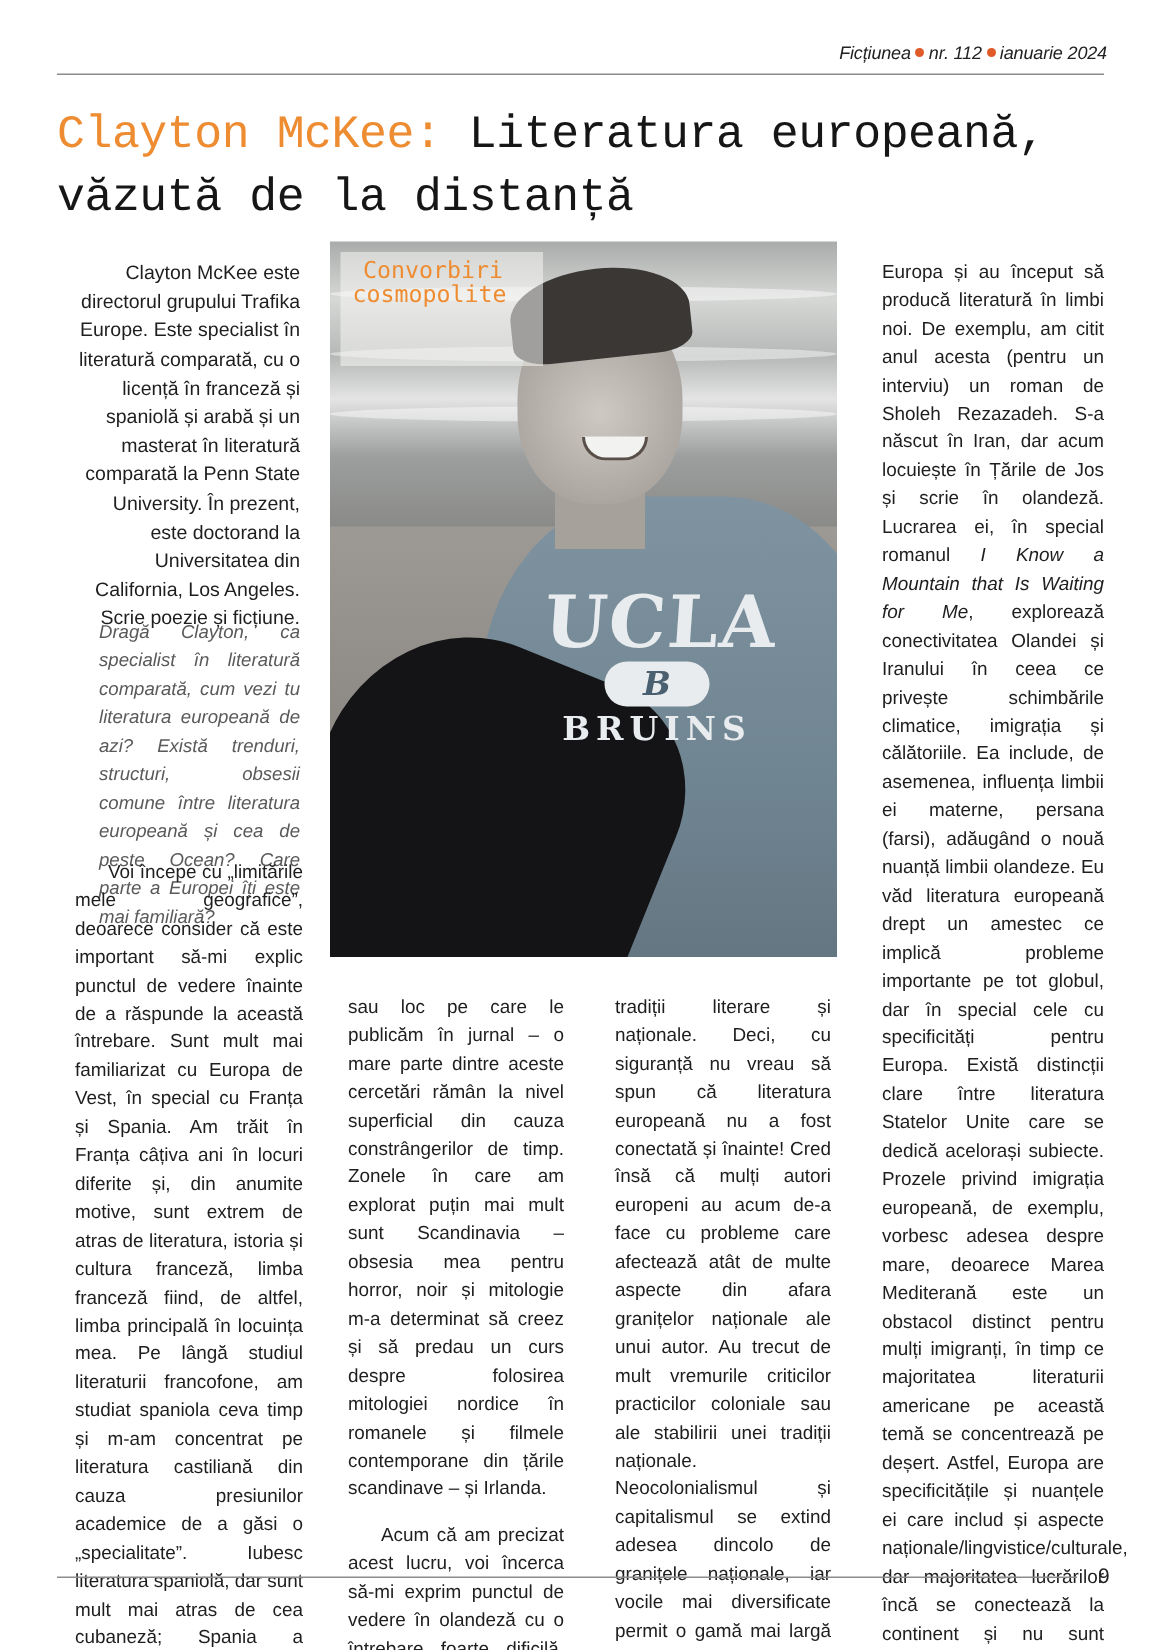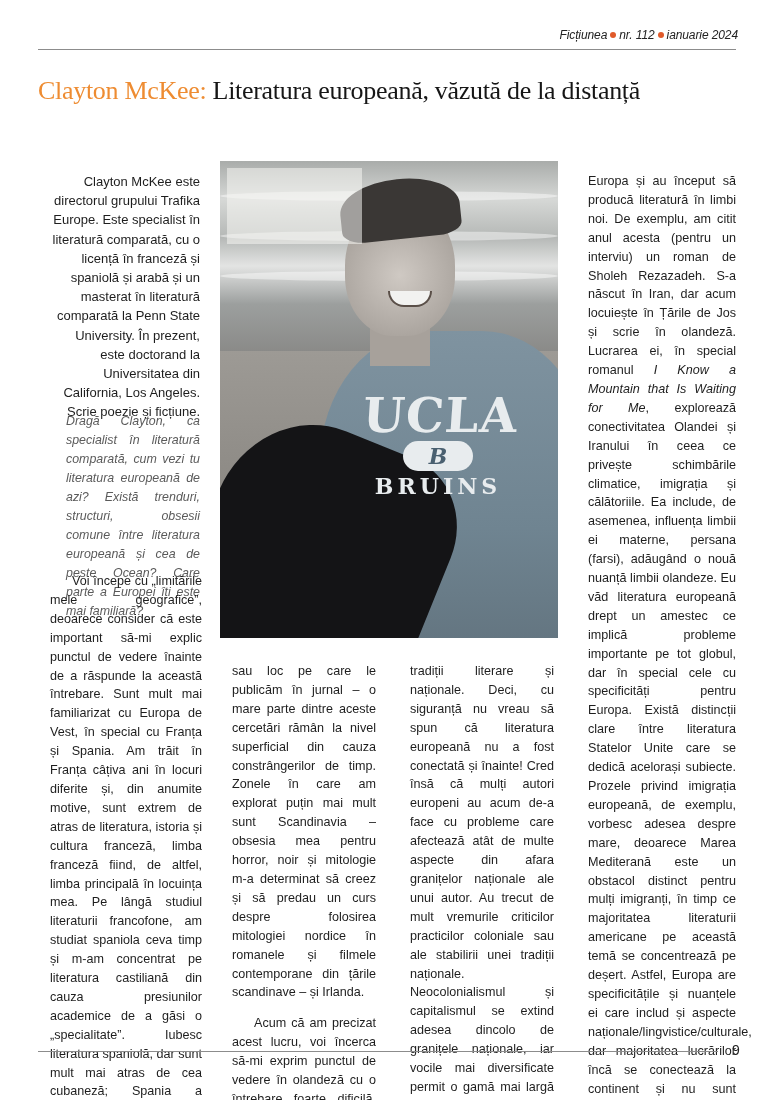--- a/index.html
+++ b/index.html
@@ -3,22 +3,22 @@
 <meta charset="utf-8">
 <style>
   html, body { margin:0; padding:0; background:#ffffff; }
   body { width:778px; height:1100px; position:relative; overflow:hidden;
          font-family:"DejaVu Sans", sans-serif; color:#1a1a1a; }
   .header { position:absolute; top:28px; right:40px; font-size:12px; font-style:italic; color:#222;
             font-family:"Liberation Sans", sans-serif; letter-spacing:-0.1px; }
   .header .dot { display:inline-block; width:6px; height:6px; border-radius:50%; background:#e05a2a;
                  margin:0 3px 1px 3px; vertical-align:middle; }
   .top-rule { position:absolute; top:49px; left:38px; width:698px; height:1px; background:#8c8c8c; }
-  .title { position:absolute; top:70px; left:38px; width:720px; font-family:Liberation Serif, serif;
-           font-size:26px; line-height:42px; color:#161616; margin:0; font-weight:normal; letter-spacing:-0.3px; }
+  .title { position:absolute; top:70px; left:38px; width:720px; font-family:Liberation Mono, monospace;
+           font-size:31px; line-height:42px; color:#161616; margin:0; font-weight:normal; letter-spacing:-0.3px; }
   .title .accent { color:#ee8c32; }
   .col { position:absolute; font-family:"Liberation Sans", sans-serif; font-size:12.6px; line-height:18.9px;
          color:#1e1e1e; text-align:justify; hyphens:manual; }
   .col p { margin:12px; }
   .col p.indent { text-indent:22px; }
   .bio { top:160px; left:38px; width:174px; text-align:right; font-size:13px; line-height:19.2px; }
   .question { top:400px; left:54px; width:158px; font-style:italic; color:#5a5a5a; font-size:12.4px; line-height:19px; }
   .c1 { top:560px; left:38px; width:176px; }
   .c2 { top:650px; left:220px; width:168px; }
   .c3 { top:650px; left:398px; width:168px; }
@@ -85,20 +85,24 @@
   <div class="head"></div>
   <div class="hairtop"></div>
   <div class="mouth"></div>
   <div class="legs"></div>
   <div class="logo">
     <div class="ucla">UCLA</div>
     <div class="pill">B</div>
     <div class="bruins">BRUINS</div>
   </div>
   <div class="badge">
+    <div class="rubric">
+      <span class="l1">Convorbiri</span>
+      <span class="l2">cosmopolite</span>
+    </div>
   </div>
 </div>
 
 <div class="col c1">
   <p class="indent">Voi începe cu „limitările mele geografice”, deoarece consider că este important să-mi explic punctul de vedere înainte de a răspunde la această întrebare. Sunt mult mai familiarizat cu Europa de Vest, în special cu Franța și Spania. Am trăit în Franța câțiva ani în locuri diferite și, din anumite motive, sunt extrem de atras de literatura, istoria și cultura franceză, limba franceză fiind, de altfel, limba principală în locuința mea. Pe lângă studiul literaturii francofone, am studiat spaniola ceva timp și m-am concentrat pe literatura castiliană din cauza presiunilor academice de a găsi o „specialitate”. Iubesc literatura spaniolă, dar sunt mult mai atras de cea cubaneză; Spania a câștigat din cauza acestei nevoi de specializare. Sunt o persoană foarte curioasă, așa că multe tipuri de literatură și multe culturi îmi par interesante, ceea ce mă determină să cercetez aproape fiecare lucrare</p>
 </div>
 
 <div class="col c2">
   <p>sau loc pe care le publicăm în jurnal – o mare parte dintre aceste cercetări rămân la nivel superficial din cauza constrângerilor de timp. Zonele în care am explorat puțin mai mult sunt Scandinavia – obsesia mea pentru horror, noir și mitologie m-a determinat să creez și să predau un curs despre folosirea mitologiei nordice în romanele și filmele contemporane din țările scandinave – și Irlanda.</p>
   <p class="indent"><span>Acum că am precizat acest lucru, voi încerca să-mi exprim punctul de vedere în olandeză cu o întrebare foarte dificilă. Personal, văd literatura europeană mai conectată decât înainte. Desigur, cunosc și conceptul lui Goethe, de </span><em>literatură mondială</em></p>

